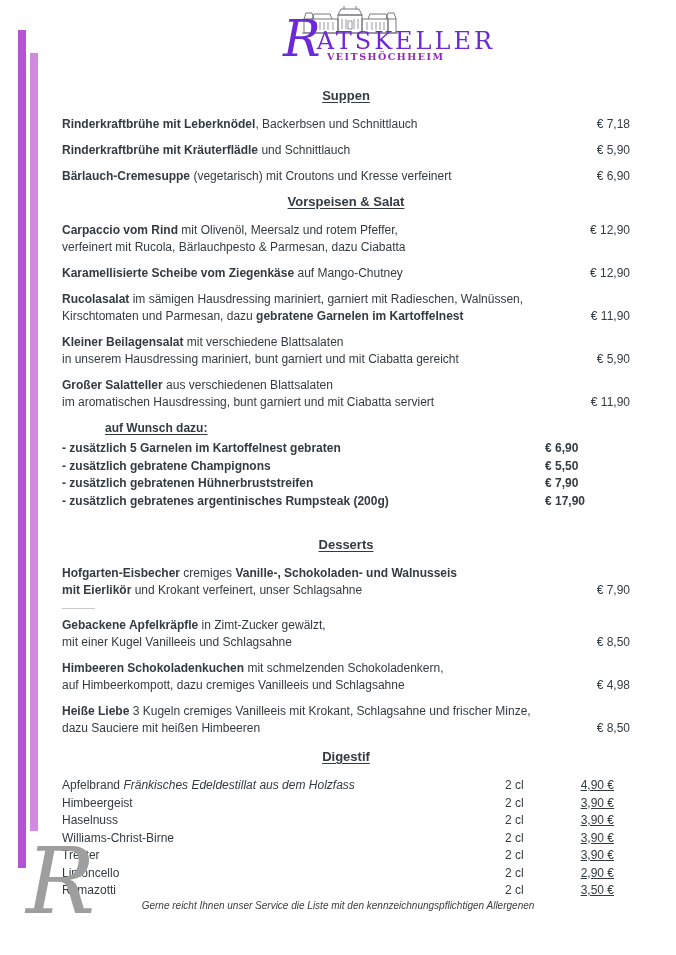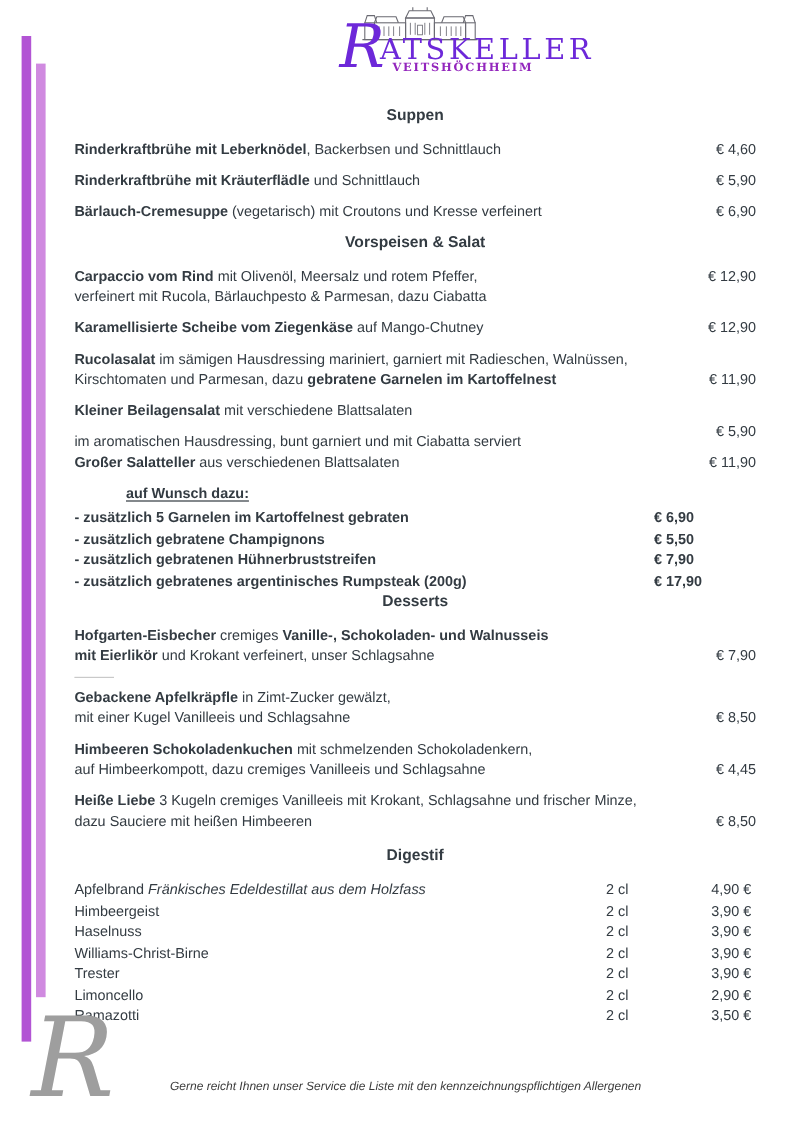--- a/index.html
+++ b/index.html
@@ -13,35 +13,35 @@
   .castle{position:absolute;left:300px;top:5px;}
   .brand-line{position:absolute;left:283px;top:14px;white-space:nowrap;color:#6d28d9;}
   .brand-r{font-family:"DejaVu Serif","Liberation Serif",serif;font-style:italic;font-size:50px;line-height:1;}
   .brand-rest{font-family:"DejaVu Serif","Liberation Serif",serif;font-size:24px;letter-spacing:3px;
               position:relative;top:-7px;left:-4px;}
   .brand-sub{position:absolute;left:327px;top:51px;font-family:"DejaVu Serif","Liberation Serif",serif;
              font-size:9.5px;font-weight:bold;letter-spacing:1.5px;color:#9326bd;}
   
   .content{position:absolute;left:62px;top:84px;width:568px;font-size:12px;line-height:17px;}
   .sec-h{font-size:13px;line-height:16px;font-weight:700;text-align:center;margin:4px 0 12px;}
-  .sec-h span{text-underline-offset:2px;}
+  .sec-h span{text-decoration:underline;text-underline-offset:2px;}
   .item{position:relative;margin-bottom:9px;}
   .line{white-space:nowrap;}
   .seg-b{font-weight:700;}
   .price{position:absolute;right:0;top:0;}
   .price.l2{top:17px;}
   .subnote-h{margin:4px 0 3px 43px;font-size:12px;font-weight:700;}
   .subnote-h span{text-decoration:underline;text-underline-offset:2px;}
   .addon{position:relative;line-height:17.5px;font-weight:bold;}
   .addon-price{position:absolute;left:483px;top:0;}
   .mini-divider{width:33px;height:1px;background:#c9c9c9;margin:6px 0 8px;}
   .dg-row{position:relative;line-height:17.5px;}
   .dg-desc{font-style:italic;}
   .dg-vol{position:absolute;left:443px;top:0;}
-  .dg-price{position:absolute;right:4px;top:0;}
+  .dg-price{position:absolute;right:16px;top:0;text-decoration:underline;}
   
   .watermark{position:absolute;left:26px;top:836px;font-family:"DejaVu Serif","Liberation Serif",serif;
              font-style:italic;font-size:92px;line-height:1;color:#9e9e9e;}
   .footer{position:absolute;left:0;top:900px;width:676px;text-align:center;
           font-size:10px;font-style:italic;color:#3c3c3c;}
 </style>
 </head>
 <body>
 
 <div class="page">
@@ -90,21 +90,21 @@
     <div class="brand-line"><span class="brand-r">R</span><span class="brand-rest">ATSKELLER</span></div>
     <div class="brand-sub">VEITSHÖCHHEIM</div>
   </div>
 
   <div class="content">
 
     <div class="sec-h"><span>Suppen</span></div>
 
     <div class="item">
       <div class="line"><span class="seg-b">Rinderkraftbrühe mit Leberknödel</span><span>, Backerbsen und Schnittlauch</span></div>
-      <span class="price">€ 4,60</span>
+      <span class="price">€ 7,18</span>
     </div>
     <div class="item">
       <div class="line"><span class="seg-b">Rinderkraftbrühe mit Kräuterflädle</span><span> und Schnittlauch</span></div>
       <span class="price">€ 5,90</span>
     </div>
     <div class="item">
       <div class="line"><span class="seg-b">Bärlauch-Cremesuppe</span><span> (vegetarisch) mit Croutons und Kresse verfeinert</span></div>
       <span class="price">€ 6,90</span>
     </div>
 
@@ -119,53 +119,54 @@
       <div class="line"><span class="seg-b">Karamellisierte Scheibe vom Ziegenkäse</span><span> auf Mango-Chutney</span></div>
       <span class="price">€ 12,90</span>
     </div>
     <div class="item">
       <div class="line"><span class="seg-b">Rucolasalat</span><span> im sämigen Hausdressing mariniert, garniert mit Radieschen, Walnüssen,</span></div>
       <div class="line"><span>Kirschtomaten und Parmesan, dazu </span><span class="seg-b">gebratene Garnelen im Kartoffelnest</span></div>
       <span class="price l2">€ 11,90</span>
     </div>
     <div class="item">
       <div class="line"><span class="seg-b">Kleiner Beilagensalat</span><span> mit verschiedene Blattsalaten</span></div>
+      <div class="line"><span>in unserem Hausdressing mariniert, bunt garniert und mit Ciabatta gereicht</span></div>
       <span class="price l2">€ 5,90</span>
     </div>
     <div class="item">
+      <div class="line"><span class="seg-b">Großer Salatteller</span><span> aus verschiedenen Blattsalaten</span></div>
       <div class="line"><span>im aromatischen Hausdressing, bunt garniert und mit Ciabatta serviert</span></div>
-      <div class="line"><span class="seg-b">Großer Salatteller</span><span> aus verschiedenen Blattsalaten</span></div>
       <span class="price l2">€ 11,90</span>
     </div>
 
     <div class="subnote-h"><span>auf Wunsch dazu:</span></div>
     <div class="addon"><span>- zusätzlich 5 Garnelen im Kartoffelnest gebraten</span><span class="addon-price">€ 6,90</span></div>
     <div class="addon"><span>- zusätzlich gebratene Champignons</span><span class="addon-price">€ 5,50</span></div>
     <div class="addon"><span>- zusätzlich gebratenen Hühnerbruststreifen</span><span class="addon-price">€ 7,90</span></div>
     <div class="addon"><span>- zusätzlich gebratenes argentinisches Rumpsteak (200g)</span><span class="addon-price">€ 17,90</span></div>
 
-    <div class="sec-h" style="margin-top:0"><span>Desserts</span></div>
+    <div class="sec-h" style="margin-top:27px"><span>Desserts</span></div>
 
     <div class="item">
       <div class="line"><span class="seg-b">Hofgarten-Eisbecher</span><span> cremiges </span><span class="seg-b">Vanille-, Schokoladen- und Walnusseis</span></div>
       <div class="line"><span class="seg-b">mit Eierlikör</span><span> und Krokant verfeinert, unser Schlagsahne</span></div>
       <span class="price l2">€ 7,90</span>
     </div>
 
     <div class="mini-divider"></div>
 
     <div class="item">
       <div class="line"><span class="seg-b">Gebackene Apfelkräpfle</span><span> in Zimt-Zucker gewälzt,</span></div>
       <div class="line"><span>mit einer Kugel Vanilleeis und Schlagsahne</span></div>
       <span class="price l2">€ 8,50</span>
     </div>
     <div class="item">
       <div class="line"><span class="seg-b">Himbeeren Schokoladenkuchen</span><span> mit schmelzenden Schokoladenkern,</span></div>
       <div class="line"><span>auf Himbeerkompott, dazu cremiges Vanilleeis und Schlagsahne</span></div>
-      <span class="price l2">€ 4,45</span>
+      <span class="price l2">€ 4,98</span>
     </div>
     <div class="item">
       <div class="line"><span class="seg-b">Heiße Liebe</span><span> 3 Kugeln cremiges Vanilleeis mit Krokant, Schlagsahne und frischer Minze,</span></div>
       <div class="line"><span>dazu Sauciere mit heißen Himbeeren</span></div>
       <span class="price l2">€ 8,50</span>
     </div>
 
     <div class="sec-h" style="margin-top:12px"><span>Digestif</span></div>
 
     <div class="dg-row"><span>Apfelbrand</span><span class="dg-desc"> Fränkisches Edeldestillat aus dem Holzfass</span><span class="dg-vol">2 cl</span><span class="dg-price">4,90 €</span></div>

